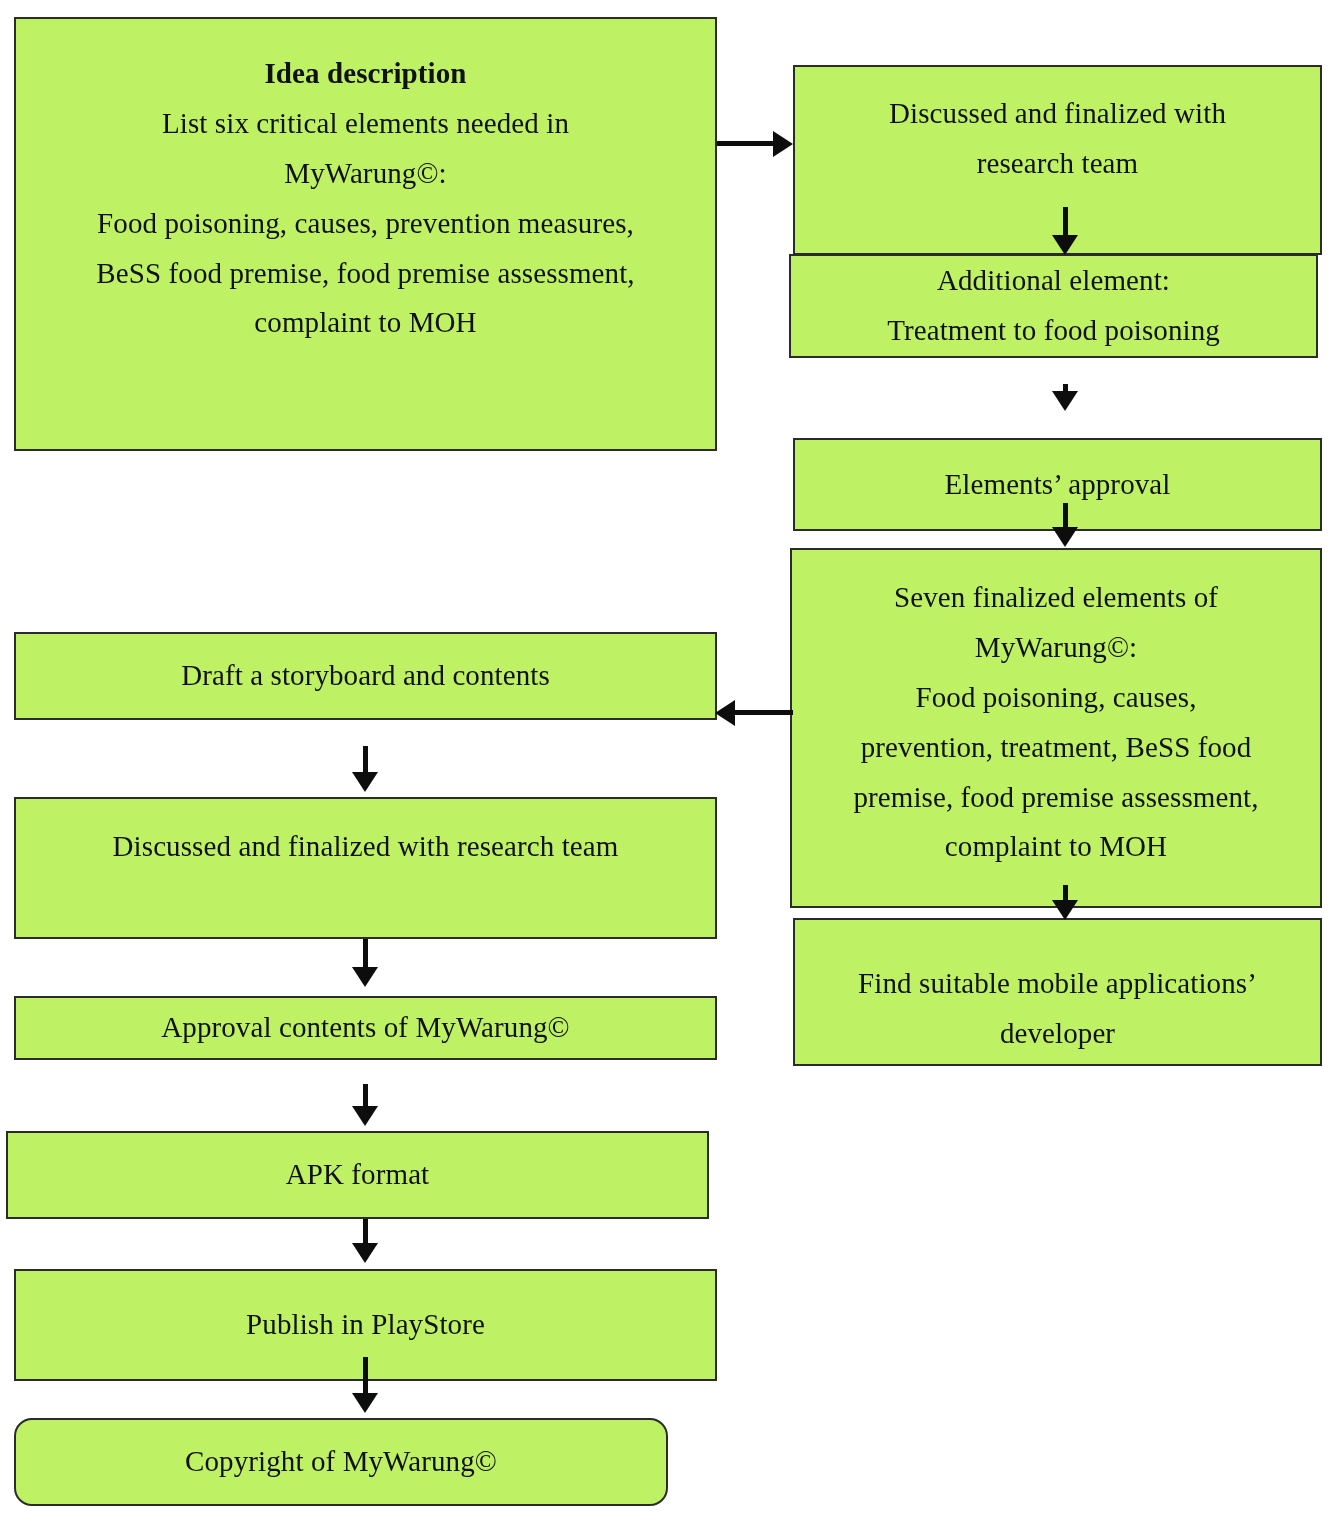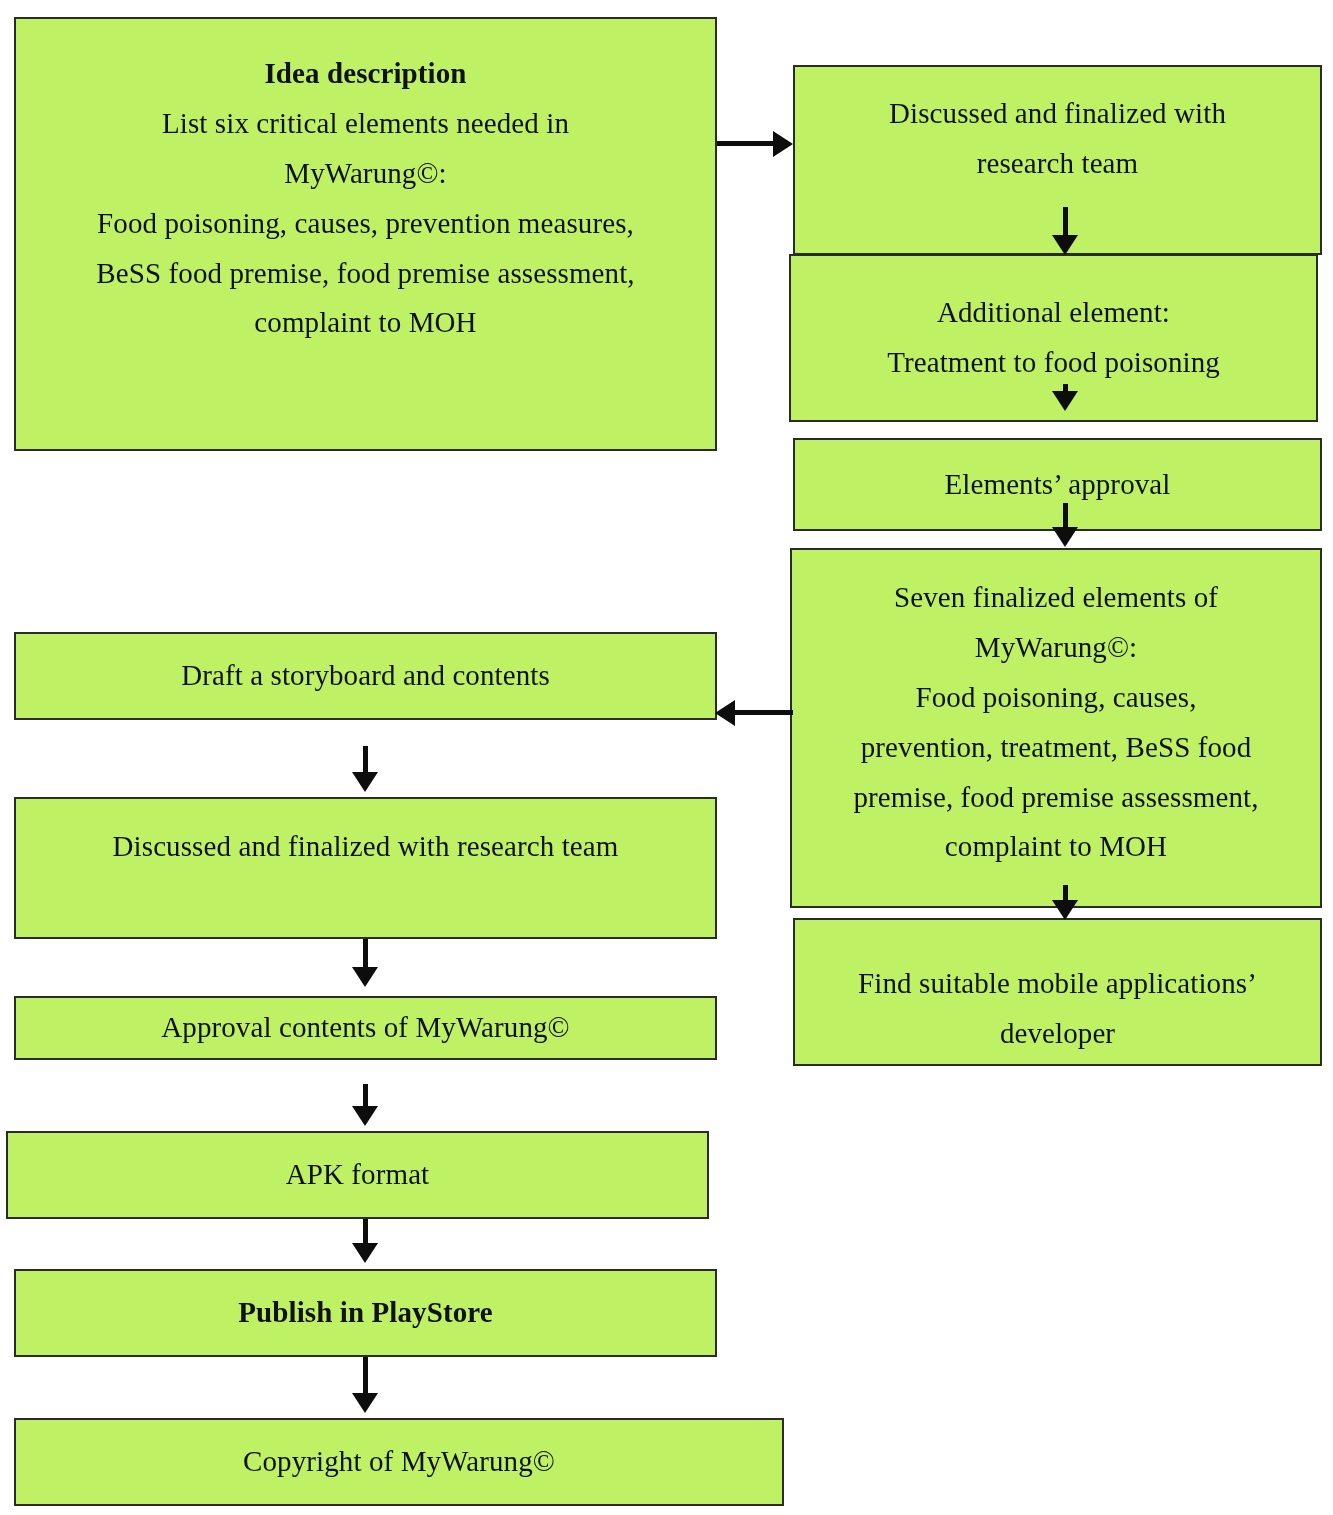--- a/index.html
+++ b/index.html
@@ -101,34 +101,34 @@
   </div>
 
   <div class="node center-v" style="left:14px; top:996px; width:703px; height:64px;">
     <div class="txt">Approval contents of MyWarung©</div>
   </div>
 
   <div class="node center-v" style="left:6px; top:1131px; width:703px; height:88px;">
     <div class="txt">APK format</div>
   </div>
 
-  <div class="node center-v" style="left:14px; top:1269px; width:703px; height:88px;font-weight:bold;">
+  <div class="node center-v" style="left:14px; top:1269px; width:703px; height:112px;">
     <div class="txt">Publish in PlayStore</div>
   </div>
 
-  <div class="node center-v" style="left:14px; top:1418px; width:770px; height:88px;">
+  <div class="node center-v" style="left:14px; top:1418px; width:654px; height:88px;border-radius:18px;">
     <div class="txt">Copyright of MyWarung©</div>
   </div>
 
   <div class="node top-v" style="left:793px; top:17px; width:529px; height:190px; padding-top:22px;margin-top:48px;">
     <div class="txt">Discussed and finalized with
 research team</div>
   </div>
 
-  <div class="node center-v" style="left:789px; top:254px; width:529px; height:168px;">
+  <div class="node center-v" style="left:789px; top:254px; width:529px; height:104px;">
     <div class="txt">Additional element:
 Treatment to food poisoning</div>
   </div>
 
   <div class="node center-v" style="left:793px; top:410px; width:529px; height:93px;margin-top:28px;">
     <div class="txt">Elements’ approval</div>
   </div>
 
   <div class="node top-v" style="left:790px; top:548px; width:532px; height:360px; padding-top:23px;">
     <div class="txt">Seven finalized elements of

